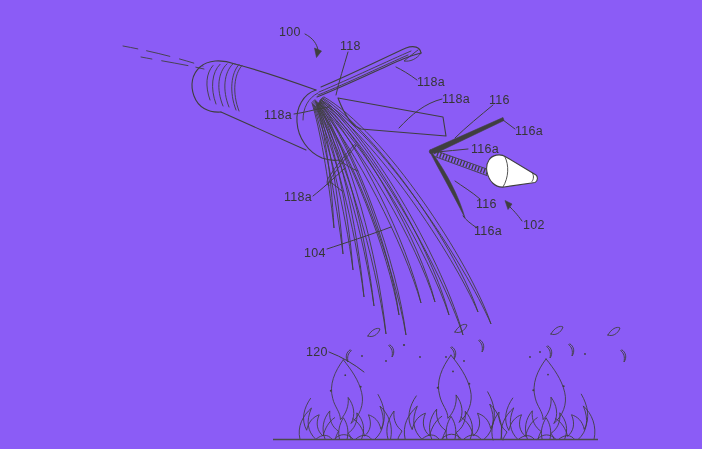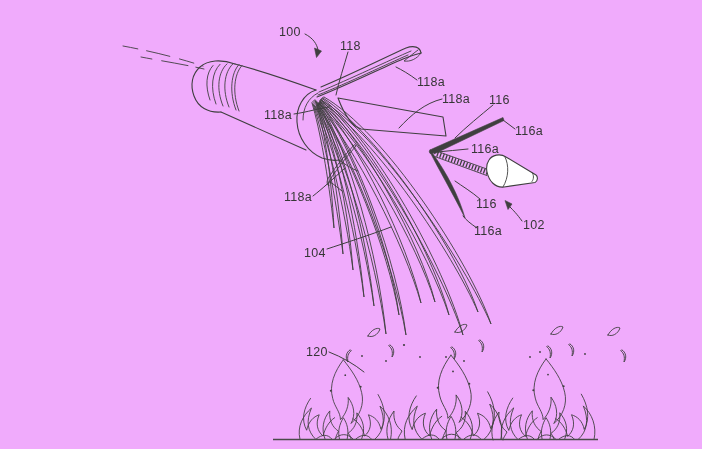--- a/index.html
+++ b/index.html
@@ -1,16 +1,16 @@
 <!DOCTYPE html>
 <html><head>
 <meta charset="utf-8">
 <style>
   html,body{margin:0;padding:0;background:#fff;}
-  .page{position:relative;width:702px;height:449px;background:#f0abfc;overflow:hidden;
+  .page{position:relative;width:702px;height:449px;background:#8b5cf6;overflow:hidden;
         font-family:"Liberation Sans", sans-serif;}
   svg{position:absolute;left:0;top:0;}
   .ln{fill:none;stroke:#3f3f3f;stroke-width:1.1;stroke-linecap:round;stroke-linejoin:round;}
   .thin{stroke-width:0.9;}
   .lead{fill:none;stroke:#3f3f3f;stroke-width:1;stroke-linecap:round;}
   .dark{fill:#3f3f3f;stroke:#3f3f3f;stroke-width:0.6;}
   .whitefill{fill:#ffffff;stroke:#3f3f3f;stroke-width:1.1;stroke-linejoin:round;}
   .lbl{font-family:"Liberation Sans", sans-serif;font-size:12.5px;fill:#363636;letter-spacing:0.3px;}
   .dot{fill:#3f3f3f;stroke:none;}
 </style>

